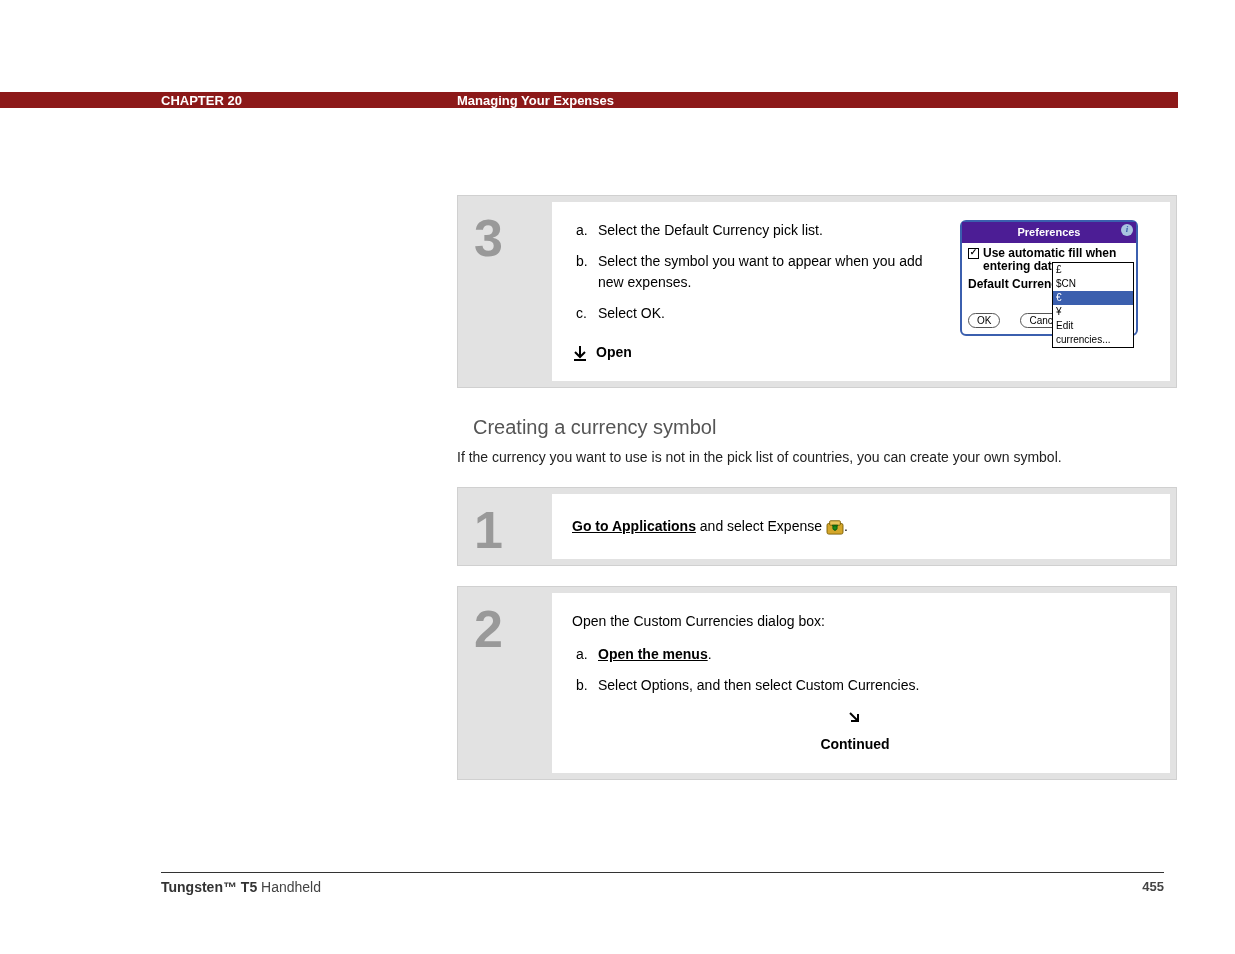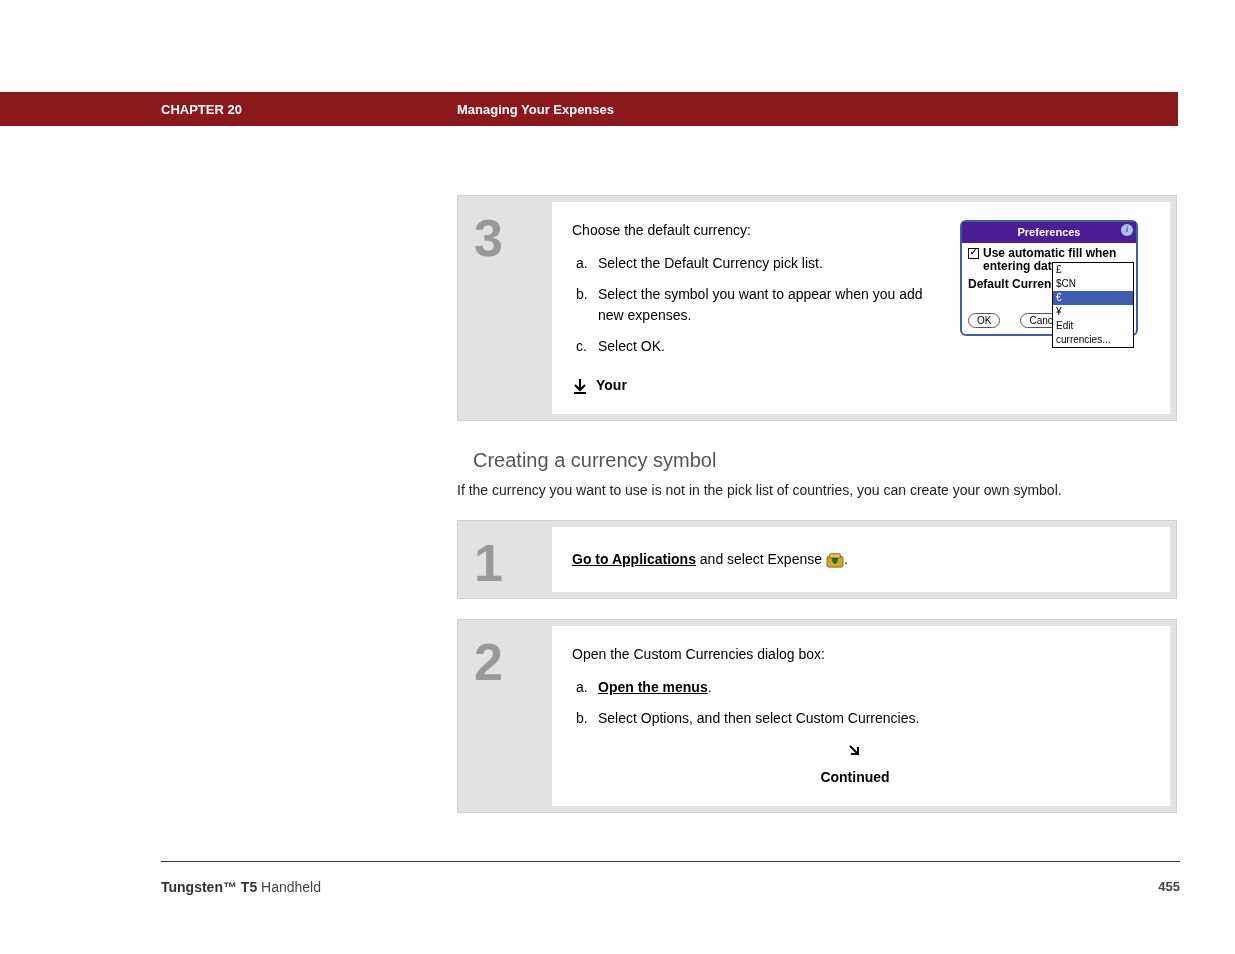--- a/index.html
+++ b/index.html
@@ -7,21 +7,21 @@
     font-family: Arial, Helvetica, sans-serif;
     background: #fff;
     color: #000;
     width: 1235px;
     height: 954px;
     position: relative;
   }
   .header-bar {
     background: #8c1919;
     color: #fff;
-    height: 34px;
+    height: 16px;
     width: 1178px;
     position: absolute;
     top: 92px;
     left: 0;
     display: flex;
     align-items: center;
     font-size: 13px;
     font-weight: bold;
   }
   .chapter { position: absolute; left: 161px; }
@@ -153,23 +153,23 @@
   .expense-icon {
     display: inline-block;
     width: 18px;
     height: 16px;
     vertical-align: middle;
   }
   .footer {
     position: absolute;
     bottom: 59px;
     left: 161px;
-    right: 55px;
+    right: 71px;
     border-top: 1px solid #333;
-    padding-top: 17px;
+    padding-top: 6px;
     display: flex;
     justify-content: space-between;
     font-size: 14px;
     color: #444;
   }
   .footer .product { font-size: 14px; }
   .footer .product b { font-weight: bold; color: #333; }
   .footer .pagenum { font-size: 13px; font-weight: bold; }
 </style>
 </head>
@@ -181,42 +181,41 @@
 </div>
 
 <div class="content-area">
 
   <div class="step-box">
     <div class="step-num-col">
       <div class="step-num">3</div>
     </div>
     <div class="step-body">
       <div class="step-text">
-        <p>Choose the default currency:</p>
         <div class="sub-list">
           <div class="sub-item">
             <span class="sub-label">a.</span>
             <span class="sub-text">Select the Default Currency pick list.</span>
           </div>
           <div class="sub-item">
             <span class="sub-label">b.</span>
             <span class="sub-text">Select the symbol you want to appear when you add new expenses.</span>
           </div>
           <div class="sub-item">
             <span class="sub-label">c.</span>
             <span class="sub-text">Select OK.</span>
           </div>
         </div>
         <div class="status-row">
           <svg width="16" height="16" viewBox="0 0 16 16">
             <line x1="8" y1="1" x2="8" y2="11" stroke="#000" stroke-width="2"></line>
             <polyline points="3,7 8,12 13,7" fill="none" stroke="#000" stroke-width="2"></polyline>
             <line x1="2" y1="15" x2="14" y2="15" stroke="#000" stroke-width="2"></line>
           </svg>
-          <span>Your</span>
+          <span>Open</span>
         </div>
       </div>
       <div class="screenshot-col">
         <div class="palm-box">
           <div class="palm-title">
             <span>Preferences</span>
             <span class="info-circle">i</span>
           </div>
           <div class="palm-body">
             <div class="palm-check">

